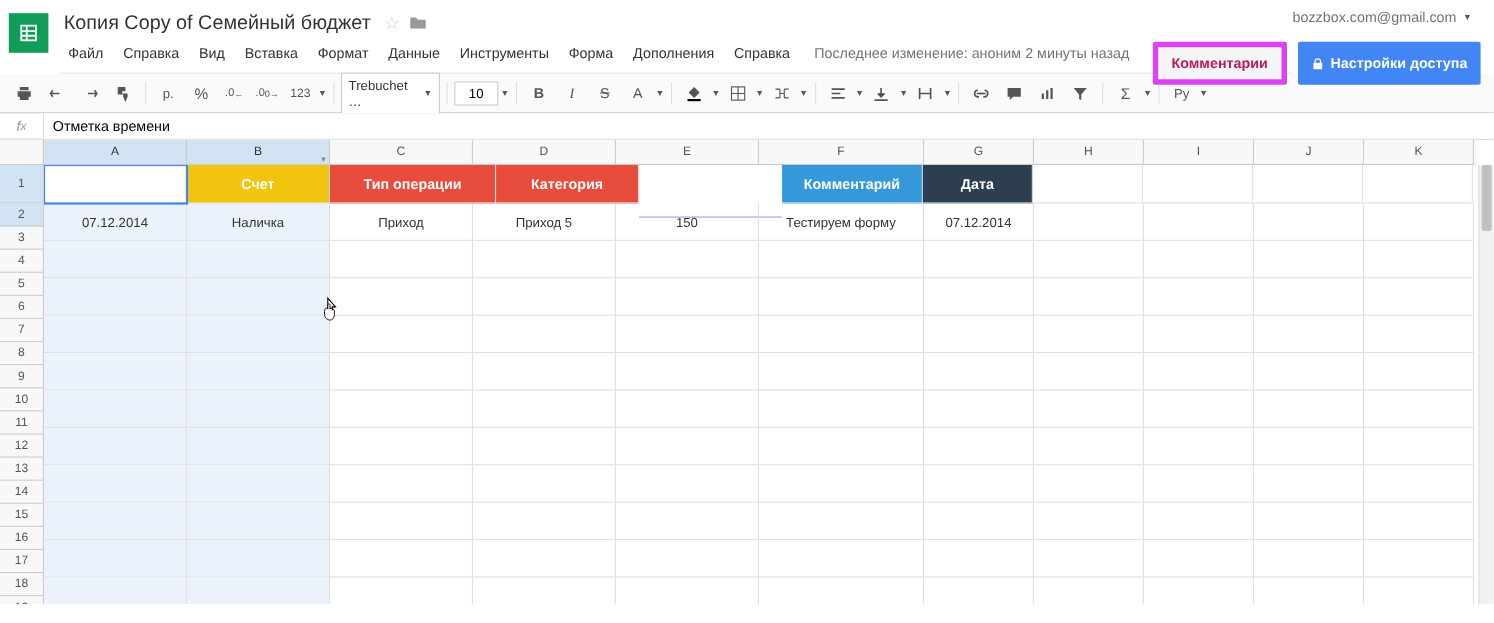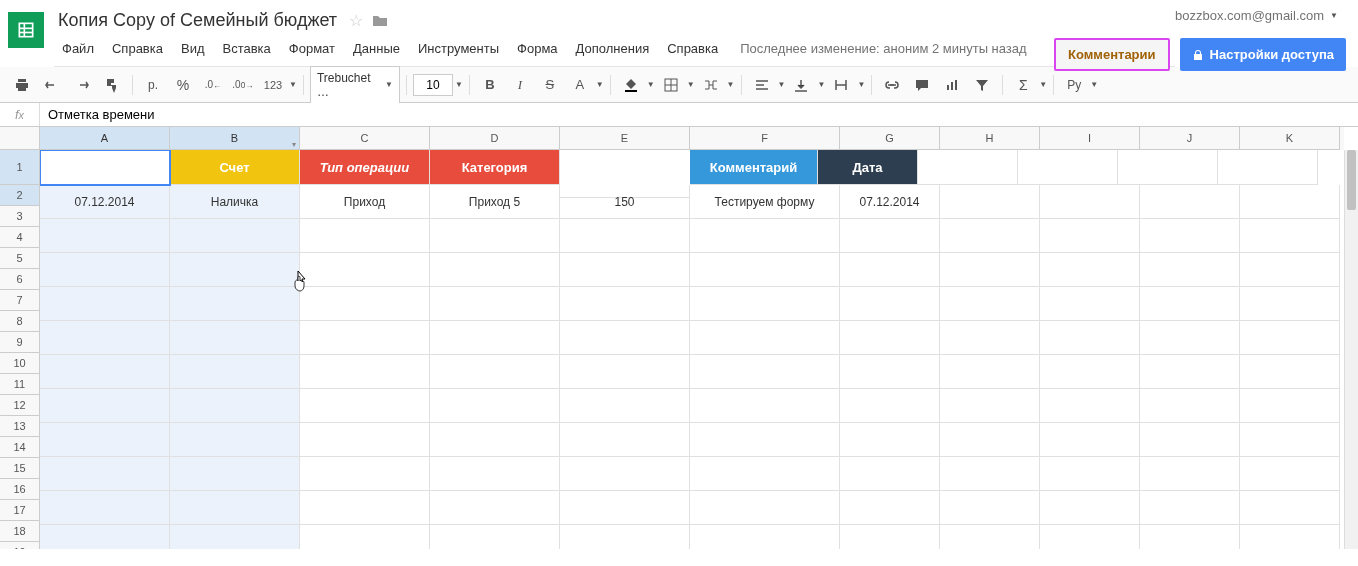--- a/index.html
+++ b/index.html
@@ -9,21 +9,21 @@
 .logo { width: 36px; height: 36px; background: #0f9d58; display: flex; align-items: center; justify-content: center; margin-right: 10px; margin-top: 4px; }
 .logo svg { width: 20px; height: 20px; }
 .title-area { flex: 1; }
 .doc-title-row { display: flex; align-items: center; gap: 8px; }
 .doc-title { font-size: 18px; color: #333; padding: 2px 4px; }
 .star-icon { color: #ccc; font-size: 16px; cursor: pointer; }
 .folder-icon { color: #999; font-size: 16px; cursor: pointer; }
 .account-area { display: flex; align-items: center; gap: 8px; padding-right: 12px; }
 .account-email { color: #737373; font-size: 13px; cursor: pointer; display:flex; align-items:center; gap:4px; }
 .btn { padding: 7px 12px; border-radius: 2px; font-size: 13px; font-weight: bold; cursor: pointer; border: none; }
-.btn-comments { background: #f5f5f5; border: 2px solid #d946ef; color: #a16207; }
+.btn-comments { background: #f5f5f5; border: 5px solid #d946ef; color: #be185d; }
 .btn-share { background: #4285f4; color: #fff; display: flex; align-items: center; gap: 6px; }
 
 .menubar { display: flex; align-items: center; padding: 4px 0 6px 54px; gap: 2px; border-bottom: 1px solid #e5e5e5; }
 .menu-item { padding: 4px 8px; cursor: pointer; color: #333; font-size: 13px; }
 .last-edit { color: #737373; margin-left: 12px; font-size: 13px; }
 
 .toolbar { display: flex; align-items: center; padding: 4px 8px; border-bottom: 1px solid #ccc; gap: 2px; background: #fafafa; height: 36px; }
 .tb-btn { width: 28px; height: 28px; display: flex; align-items: center; justify-content: center; cursor: pointer; border-radius: 2px; color: #555; }
 .tb-sep { width: 1px; height: 20px; background: #ddd; margin: 0 4px; }
 .tb-font { width: 90px; padding: 4px 6px; border: 1px solid #ccc; font-size: 12px; background: #fff; display:flex; justify-content:space-between; align-items:center; cursor:pointer; }
@@ -289,21 +289,21 @@
       <div class="rh">15</div>
       <div class="rh">16</div>
       <div class="rh">17</div>
       <div class="rh">18</div>
       <div class="rh">19</div>
     </div>
   <div class="cells" id="cells">
       <div class="row first">
         <div class="cell active" style="width: 130px; background: rgb(61, 86, 110);">Отметка времени</div>
         <div class="cell" style="width: 130px; background: rgb(241, 196, 15);">Счет</div>
-        <div class="cell" style="width: 130px; background: rgb(231, 76, 60); font-style: italic;">Тип операции</div>
+        <div class="cell" style="width: 151px; background: rgb(231, 76, 60);">Тип операции</div>
         <div class="cell" style="width: 130px; background: rgb(231, 76, 60);">Категория</div>
         <div class="cell" style="width: 130px; background: #6d28d9; margin-top: 47px;">Сумма</div>
         <div class="cell" style="width: 128px; background: rgb(52, 152, 219);">Комментарий</div>
         <div class="cell" style="width: 100px; background: rgb(44, 62, 80);">Дата</div>
         <div class="cell" style="width: 100px;"></div>
         <div class="cell" style="width: 100px;"></div>
         <div class="cell" style="width: 100px;"></div>
         <div class="cell" style="width: 100px;"></div>
       </div>
       <div class="row">

